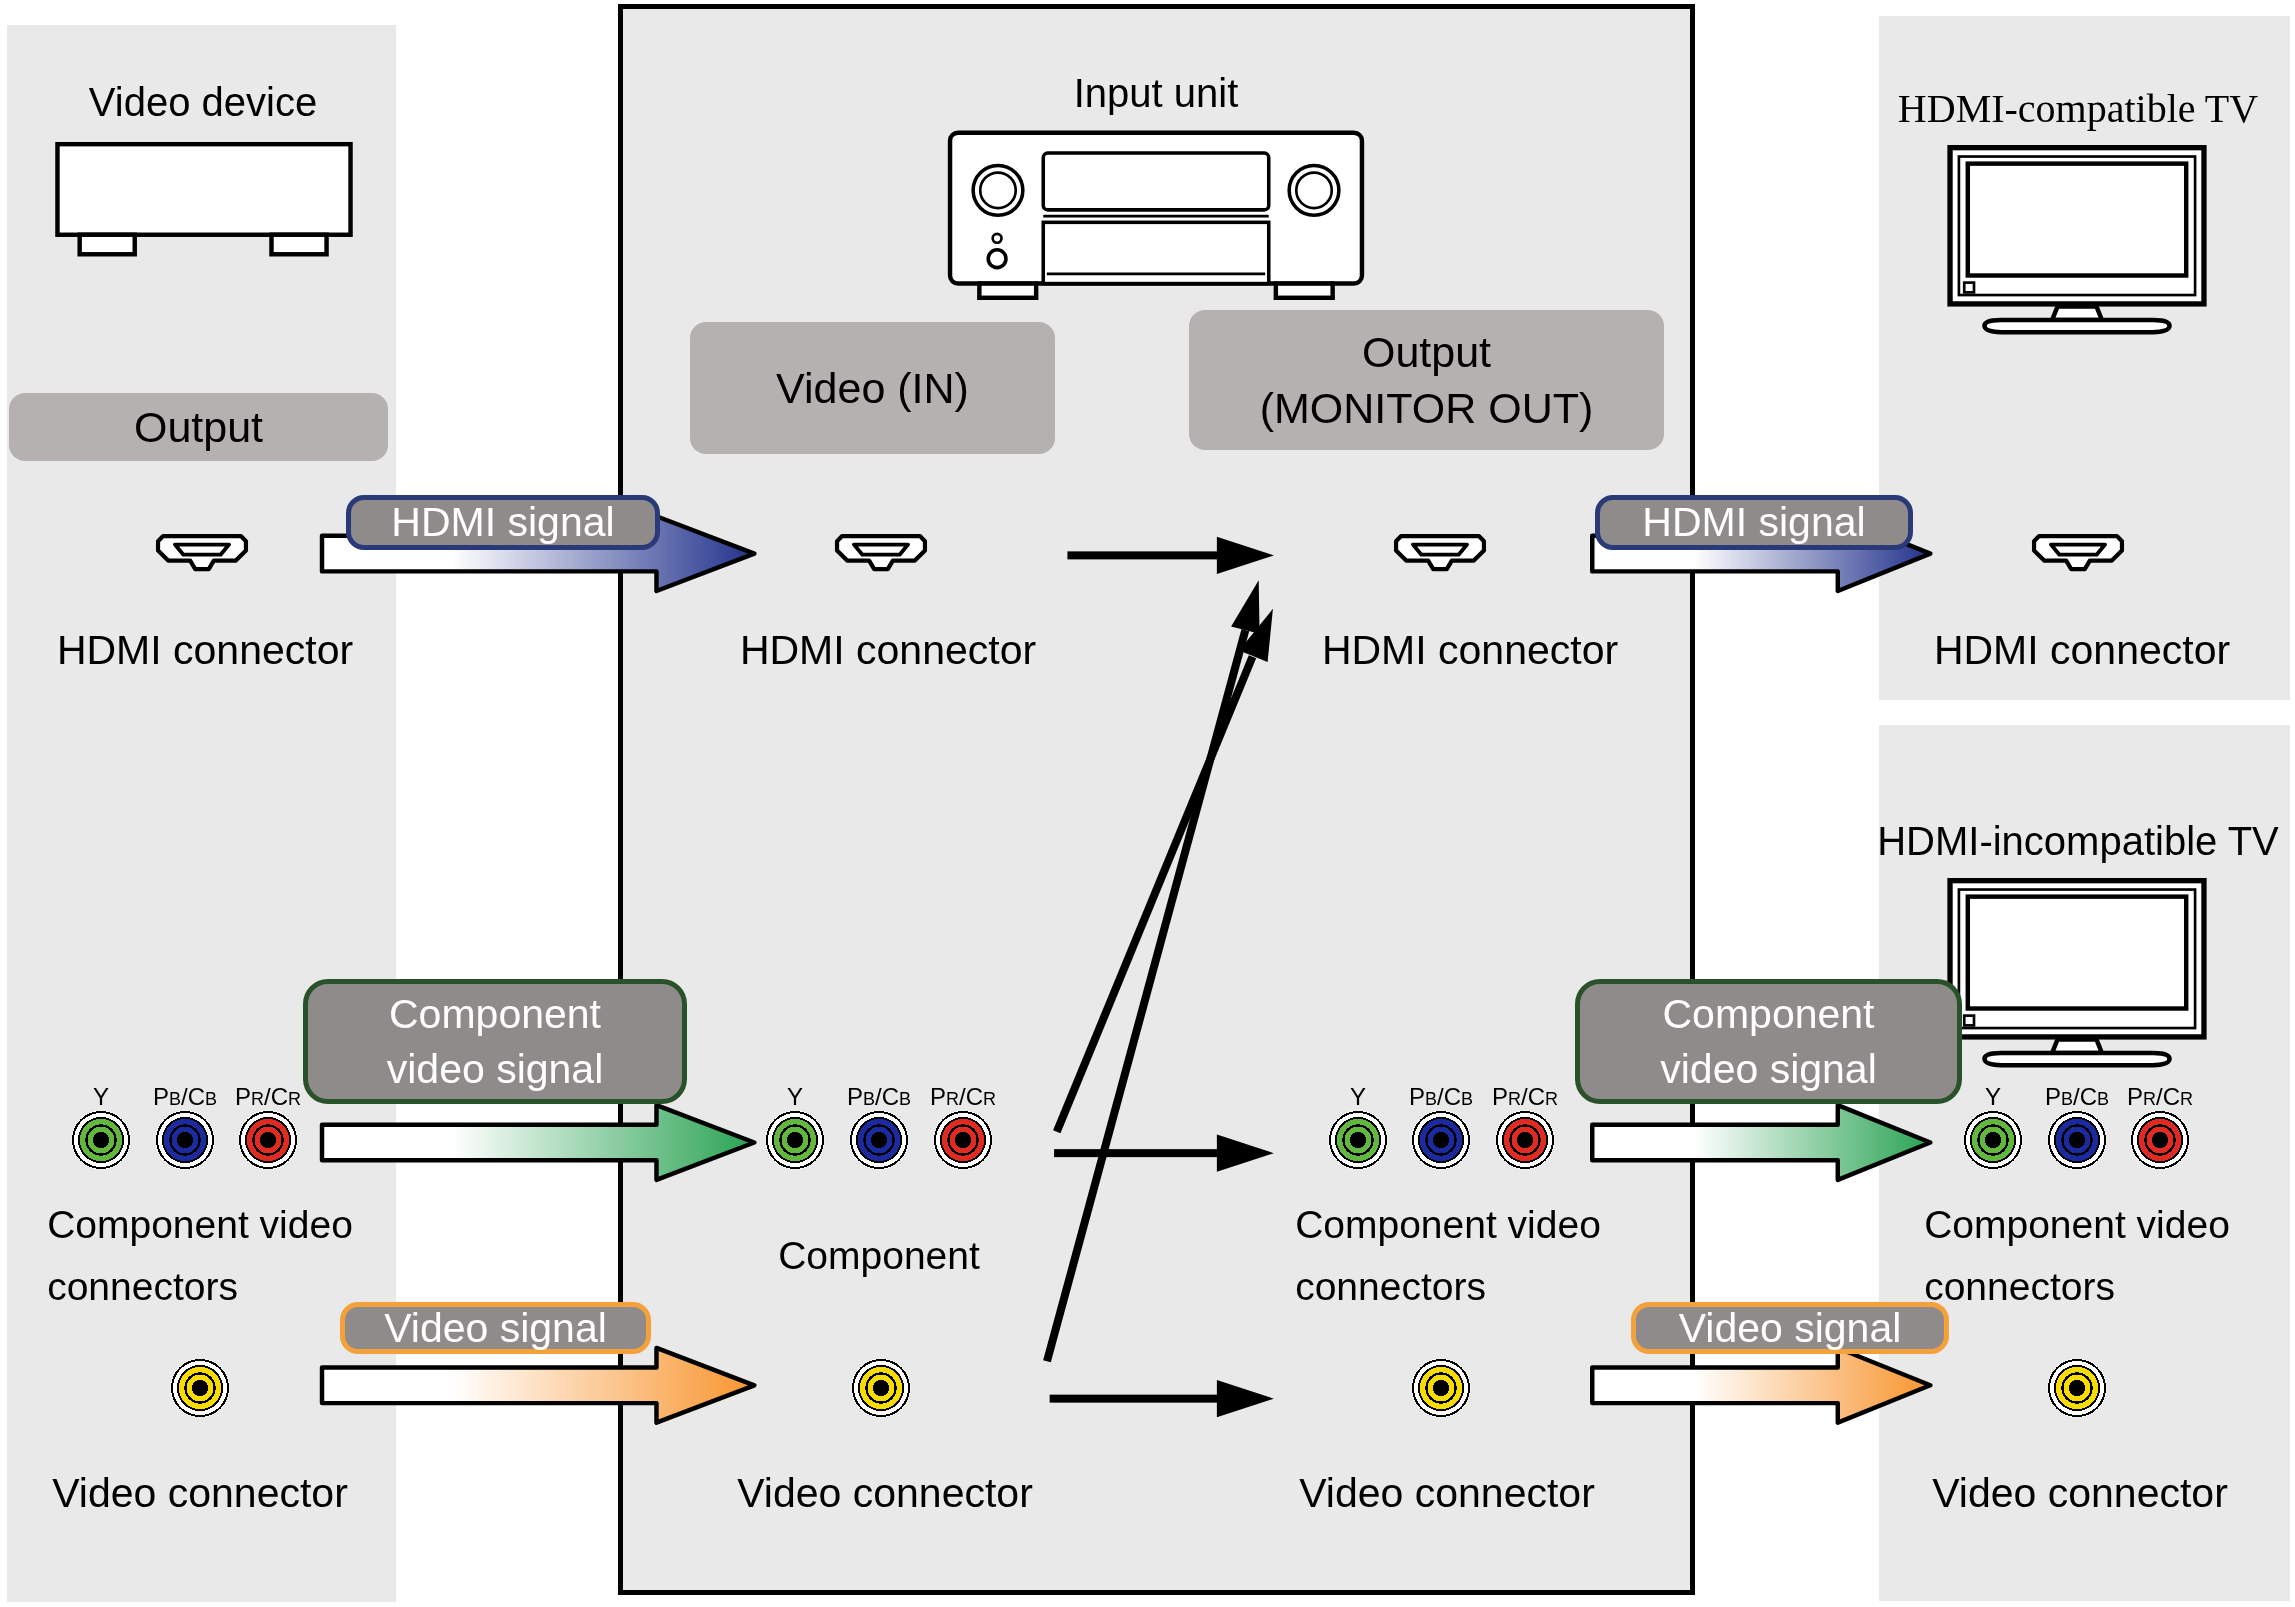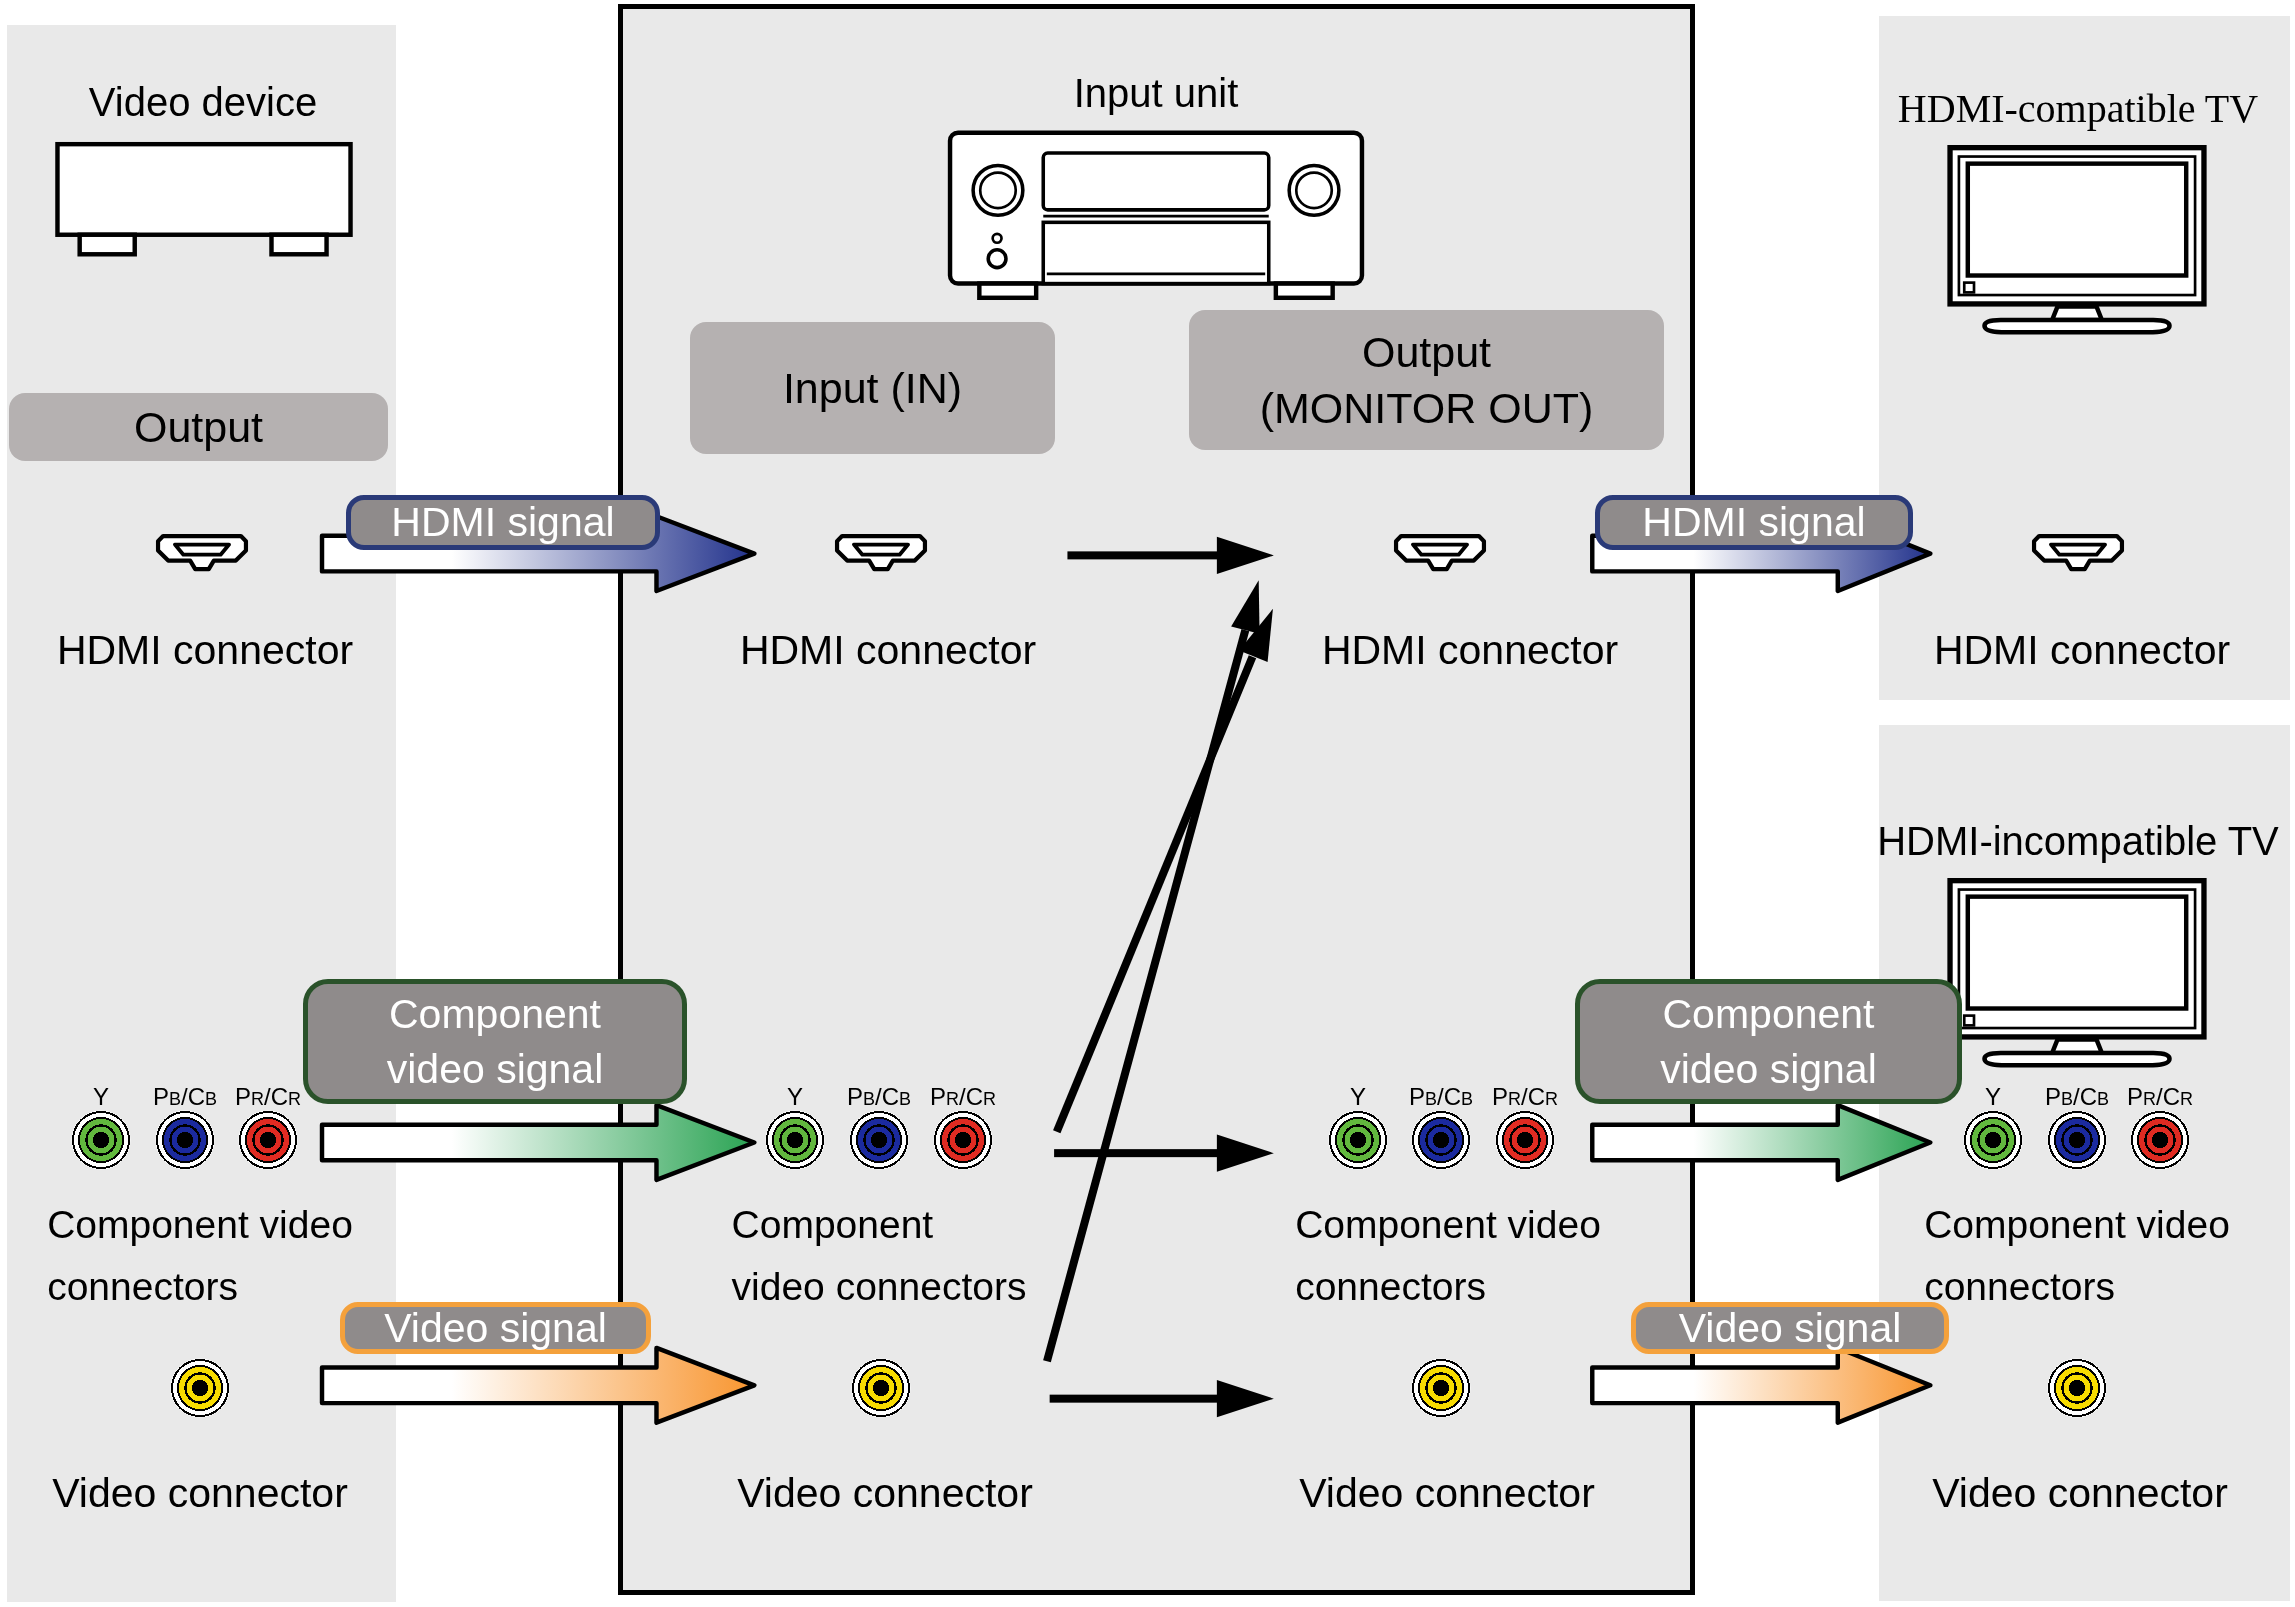--- a/index.html
+++ b/index.html
@@ -143,21 +143,21 @@
   <rect x="23" y="21" width="246" height="126" fill="#fff" stroke="#000" stroke-width="5"></rect>
   <rect x="19" y="155" width="11" height="11" fill="#fff" stroke="#000" stroke-width="3"></rect>
   <polygon points="124,182 168,182 174,197 118,197" fill="#fff" stroke="#000" stroke-width="5"></polygon>
   <path d="M60,197 H232 Q252,197 250,205 Q248,211 226,211 H66 Q44,211 42,205 Q40,197 60,197 Z" fill="#fff" stroke="#000" stroke-width="5"></path>
 </svg>
 
 <div class="iob" style="left:9px;top:393px;width:379px;height:68px;">
   <span>Output</span>
 </div>
 <div class="iob" style="left:690px;top:322px;width:365px;height:132px;">
-  <span>Input (IN)</span>
+  <span>Video (IN)</span>
 </div>
 <div class="iob two" style="left:1189px;top:310px;width:475px;height:140px;">
   <span>Output</span>
   <span>(MONITOR OUT)</span>
 </div>
 
 <div class="sig b-hdmi" style="left:346px;top:473px;width:314px;height:55px;">
   <span>HDMI signal</span>
 </div>
 <div class="sig b-hdmi" style="left:1595px;top:473px;width:318px;height:55px;">
@@ -212,21 +212,20 @@
 </div>
 
 <div class="jl" style="left:795px;top:1097px;"><span>Y</span></div>
 <div class="jl" style="left:879px;top:1097px;"><span>P</span><span class="sc">B</span><span>/C</span><span class="sc">B</span></div>
 <div class="jl" style="left:963px;top:1097px;"><span>P</span><span class="sc">R</span><span>/C</span><span class="sc">R</span></div>
 <div class="jack" style="--c:#62b83e;left:795px;top:1140px;"></div>
 <div class="jack" style="--c:#1b2a9e;left:879px;top:1140px;"></div>
 <div class="jack" style="--c:#e02b22;left:963px;top:1140px;"></div>
 <div class="t2" style="left:879px;top:1256px;">
   <div>Component</div>
-  <div>video connectors</div>
 </div>
 
 <div class="jl" style="left:1358px;top:1097px;"><span>Y</span></div>
 <div class="jl" style="left:1441px;top:1097px;"><span>P</span><span class="sc">B</span><span>/C</span><span class="sc">B</span></div>
 <div class="jl" style="left:1525px;top:1097px;"><span>P</span><span class="sc">R</span><span>/C</span><span class="sc">R</span></div>
 <div class="jack" style="--c:#62b83e;left:1358px;top:1140px;"></div>
 <div class="jack" style="--c:#1b2a9e;left:1441px;top:1140px;"></div>
 <div class="jack" style="--c:#e02b22;left:1525px;top:1140px;"></div>
 <div class="t2" style="left:1448px;top:1256px;">
   <div>Component video</div>

